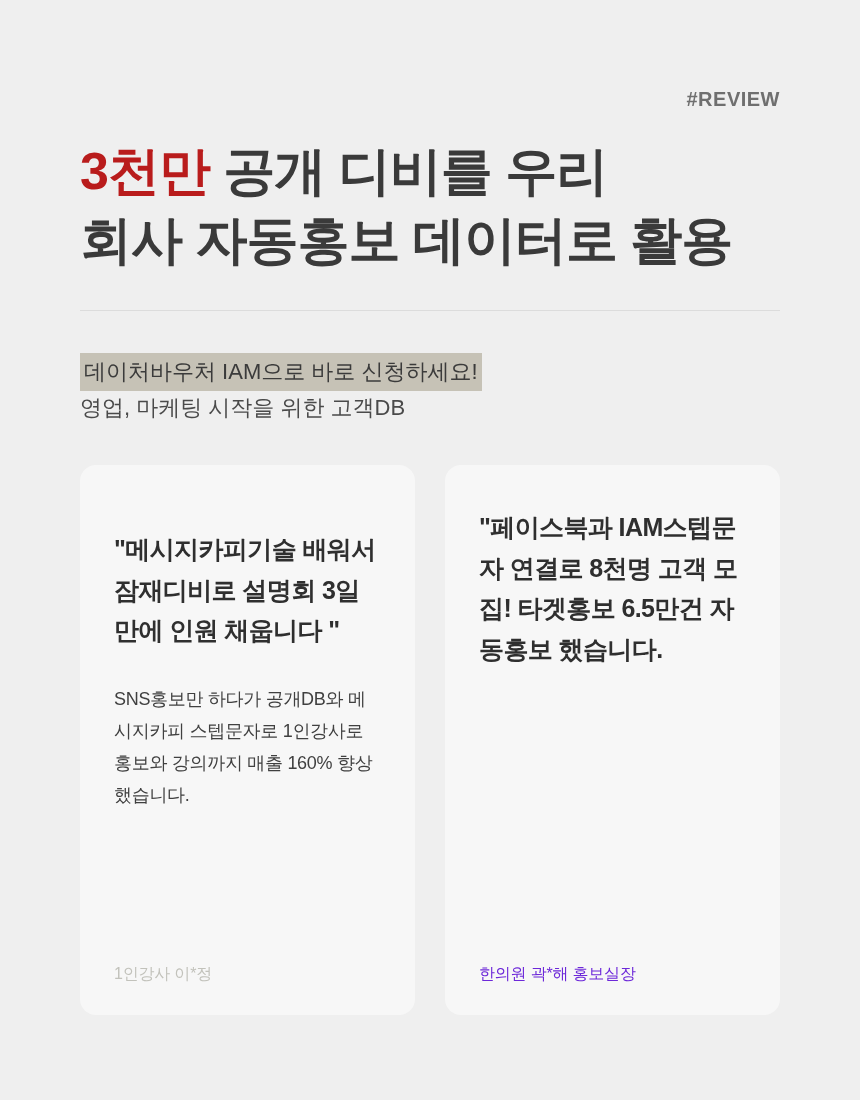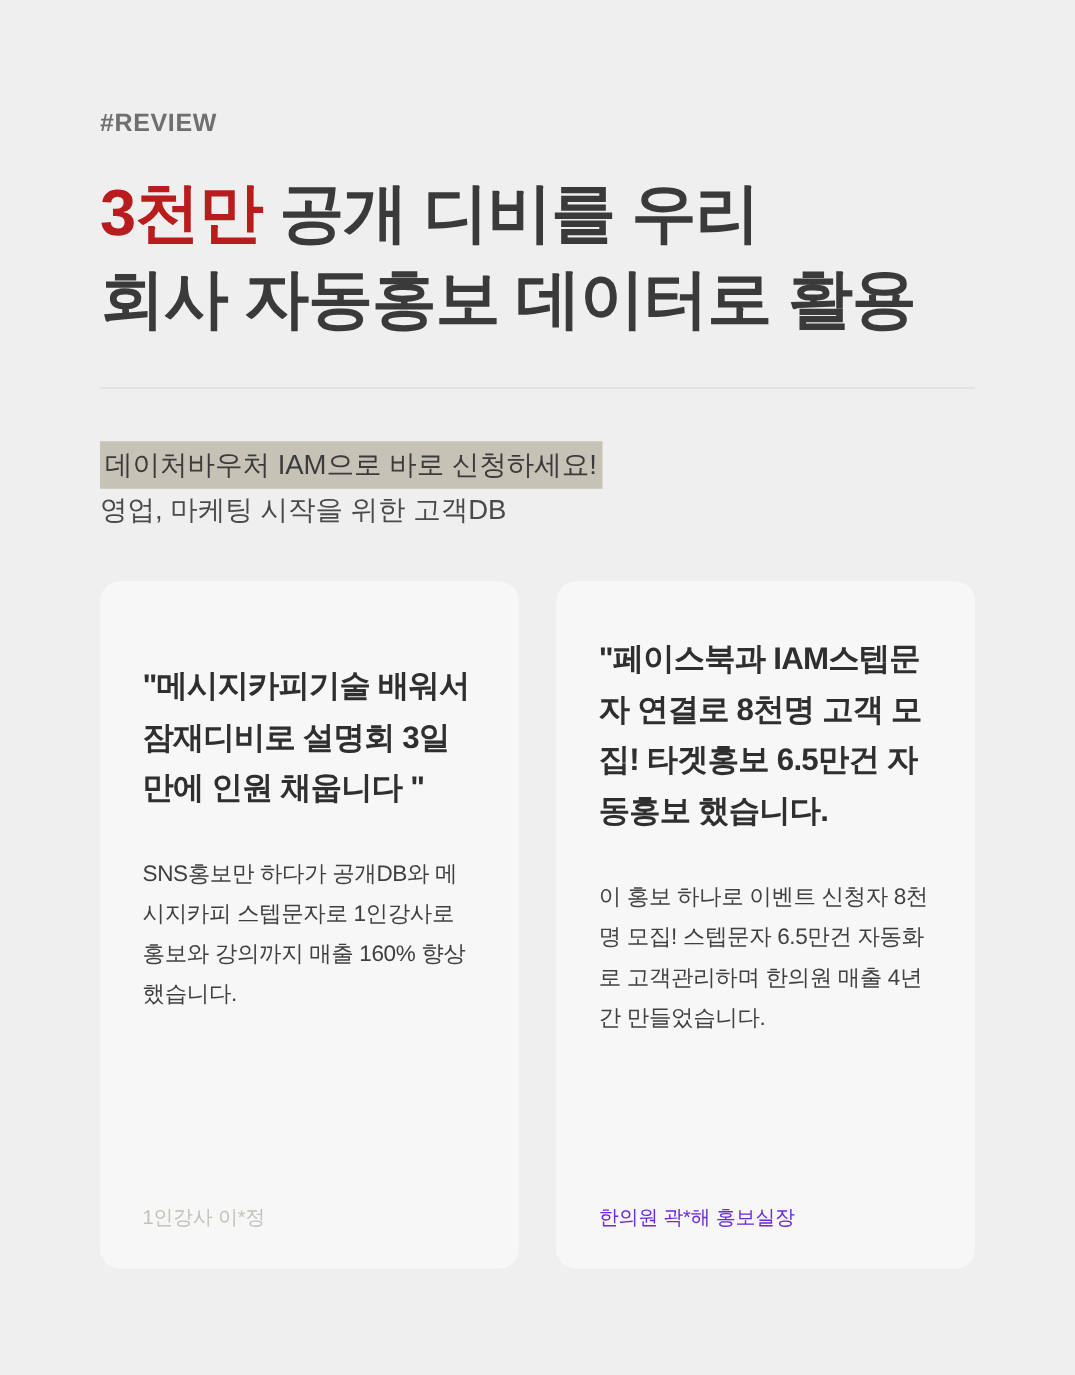--- a/index.html
+++ b/index.html
@@ -21,20 +21,21 @@
     box-sizing: border-box;
     padding: 0 80px;
   }
   .eyebrow {
     margin: 0;
     padding-top: 88px;
     font-size: 20px;
     font-weight: 700;
     letter-spacing: 0.5px;
     color: #6f6f6f;
+    text-align: right;
   }
   .headline {
     margin: 26px 0 0 0;
     font-size: 52px;
     line-height: 1.32;
     font-weight: 700;
     color: #3a3a3a;
     letter-spacing: -1px;
   }
   .headline .accent {
@@ -131,18 +132,17 @@
   <div class="cards">
 
     <div class="card first">
       <p class="card-quote">"메시지카피기술 배워서 잠재디비로 설명회 3일만에 인원 채웁니다 "</p>
       <p class="card-body">SNS홍보만 하다가 공개DB와 메시지카피 스텝문자로 1인강사로 홍보와 강의까지 매출 160% 향상했습니다.</p>
       <div class="card-author">1인강사 이*정</div>
     </div>
 
     <div class="card second">
       <p class="card-quote">"페이스북과 IAM스텝문자 연결로 8천명 고객 모집! 타겟홍보 6.5만건 자동홍보 했습니다.</p>
-      <p class="card-body">이 홍보 하나로 이벤트 신청자 8천명 모집! 스텝문자 6.5만건 자동화로 고객관리하며 한의원 매출 4년간 만들었습니다.</p>
       <div class="card-author">한의원 곽*해 홍보실장</div>
     </div>
 
   </div>
 </div>
 
 </body></html>

